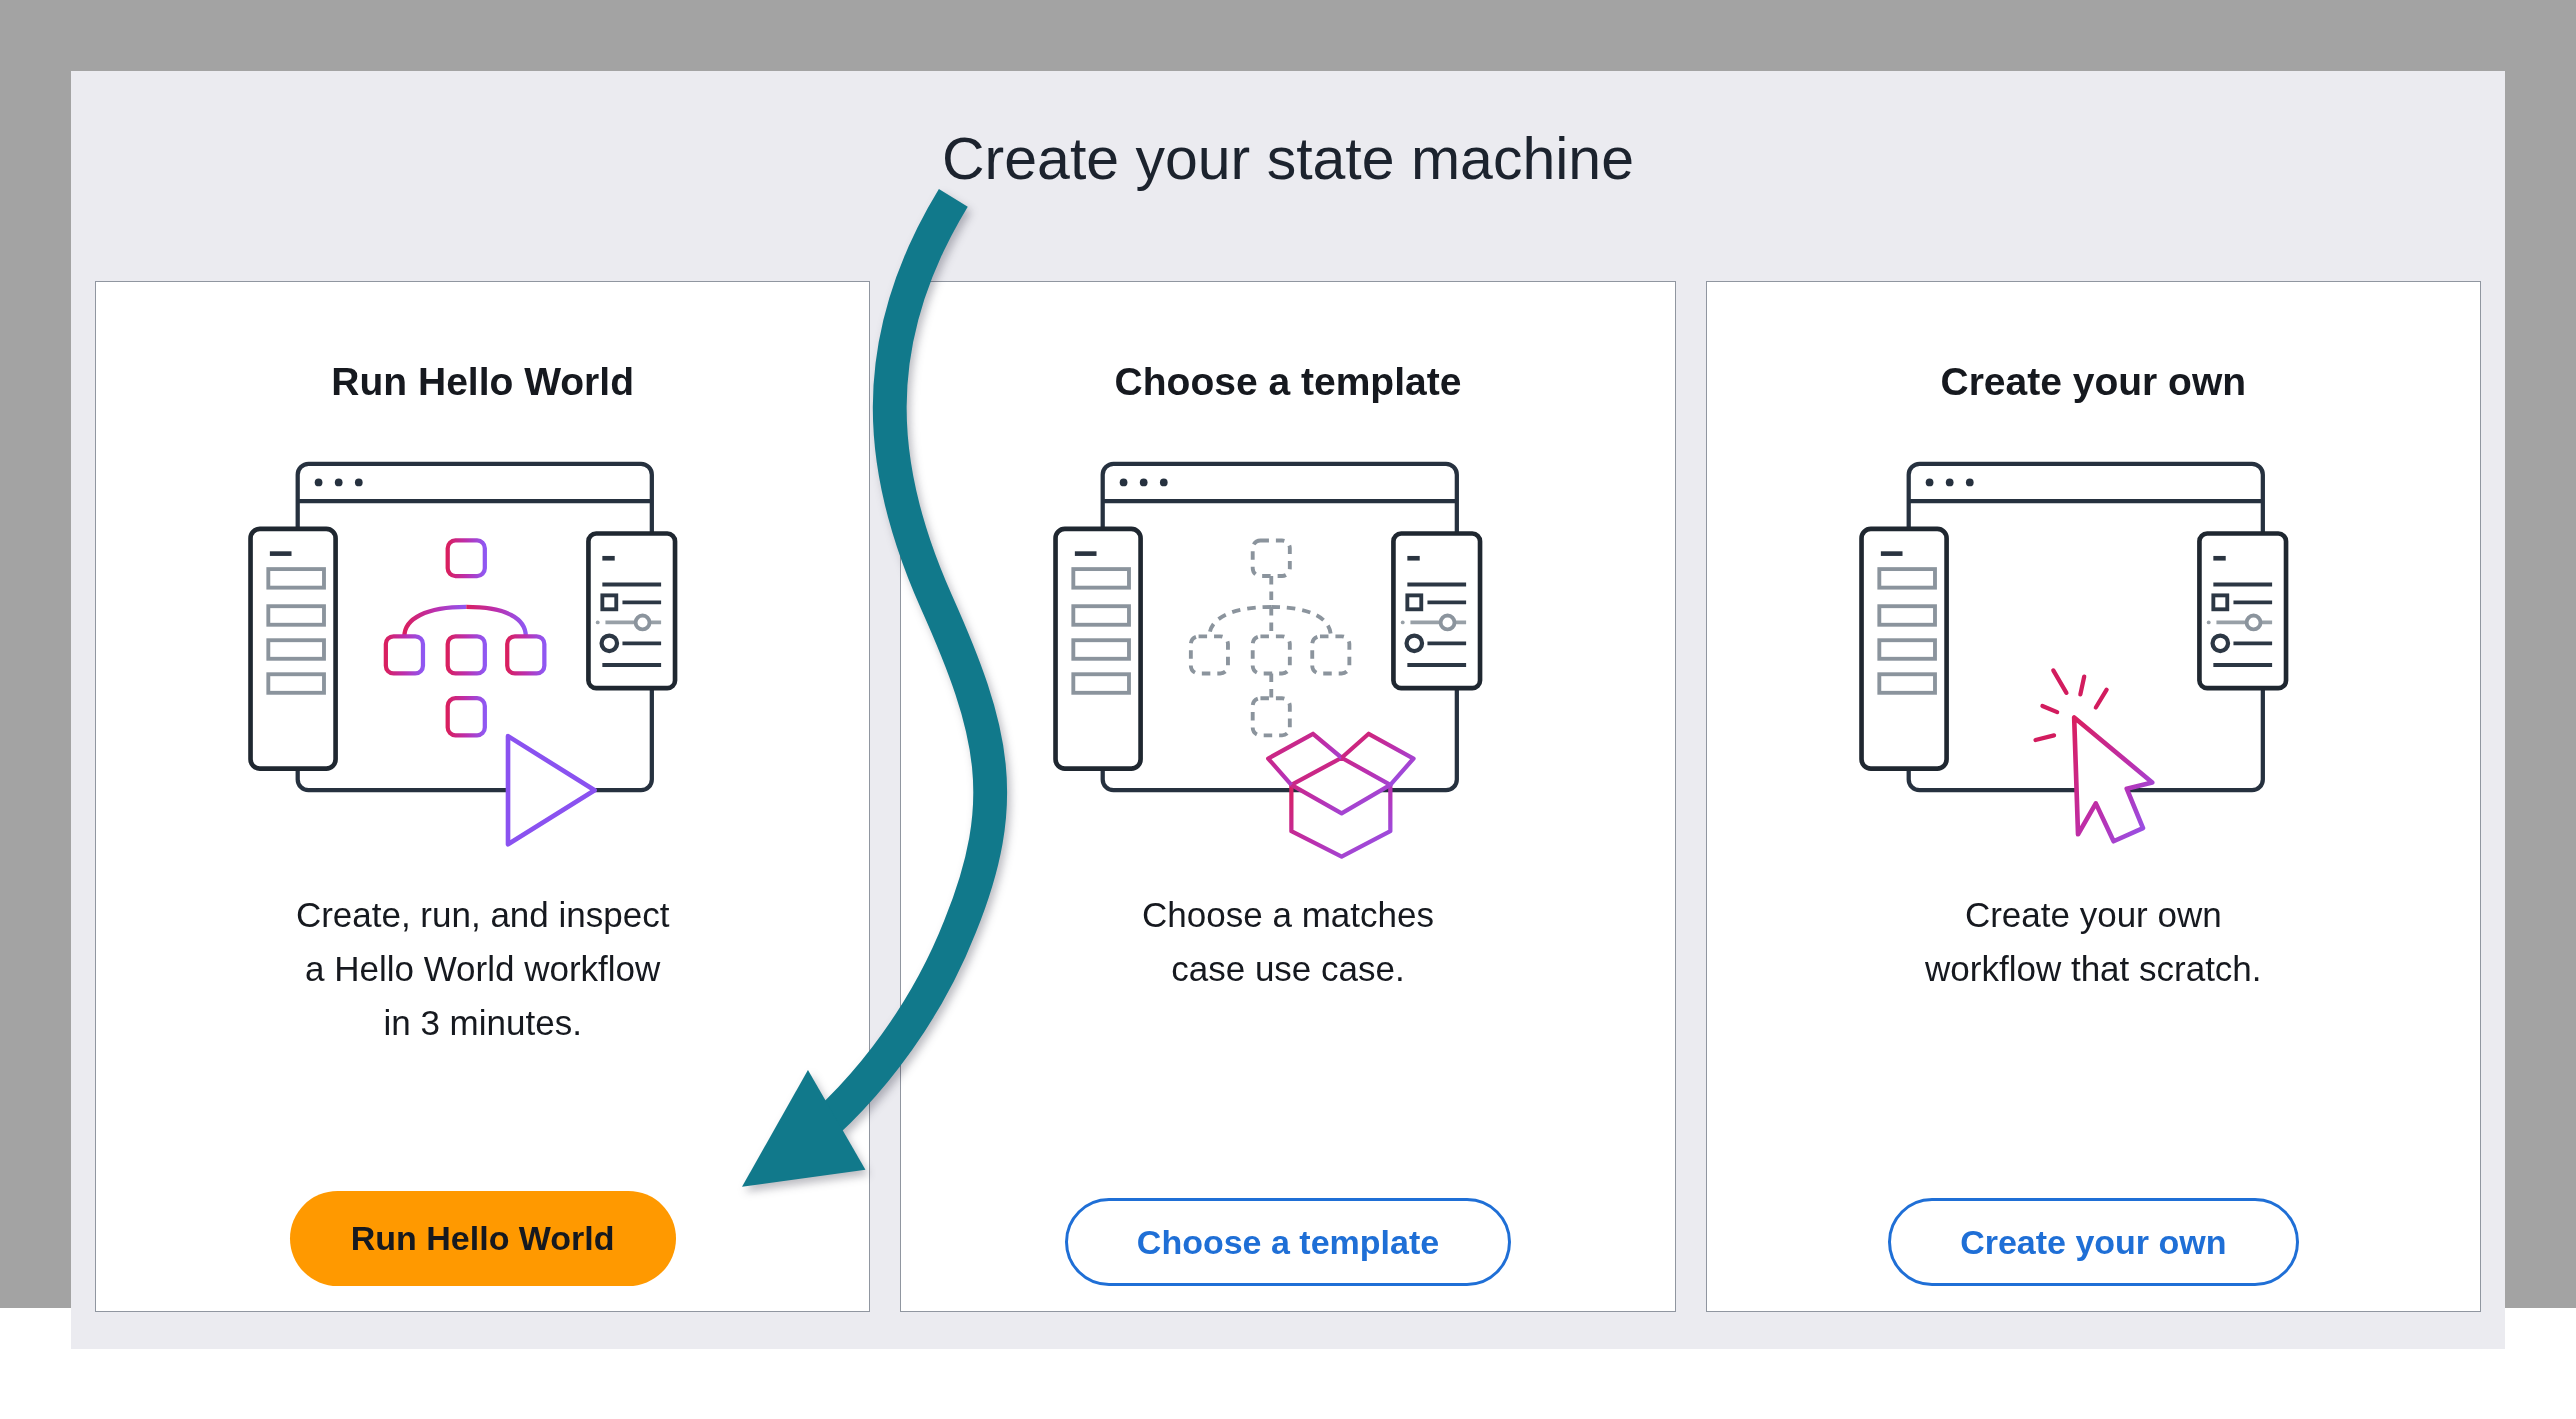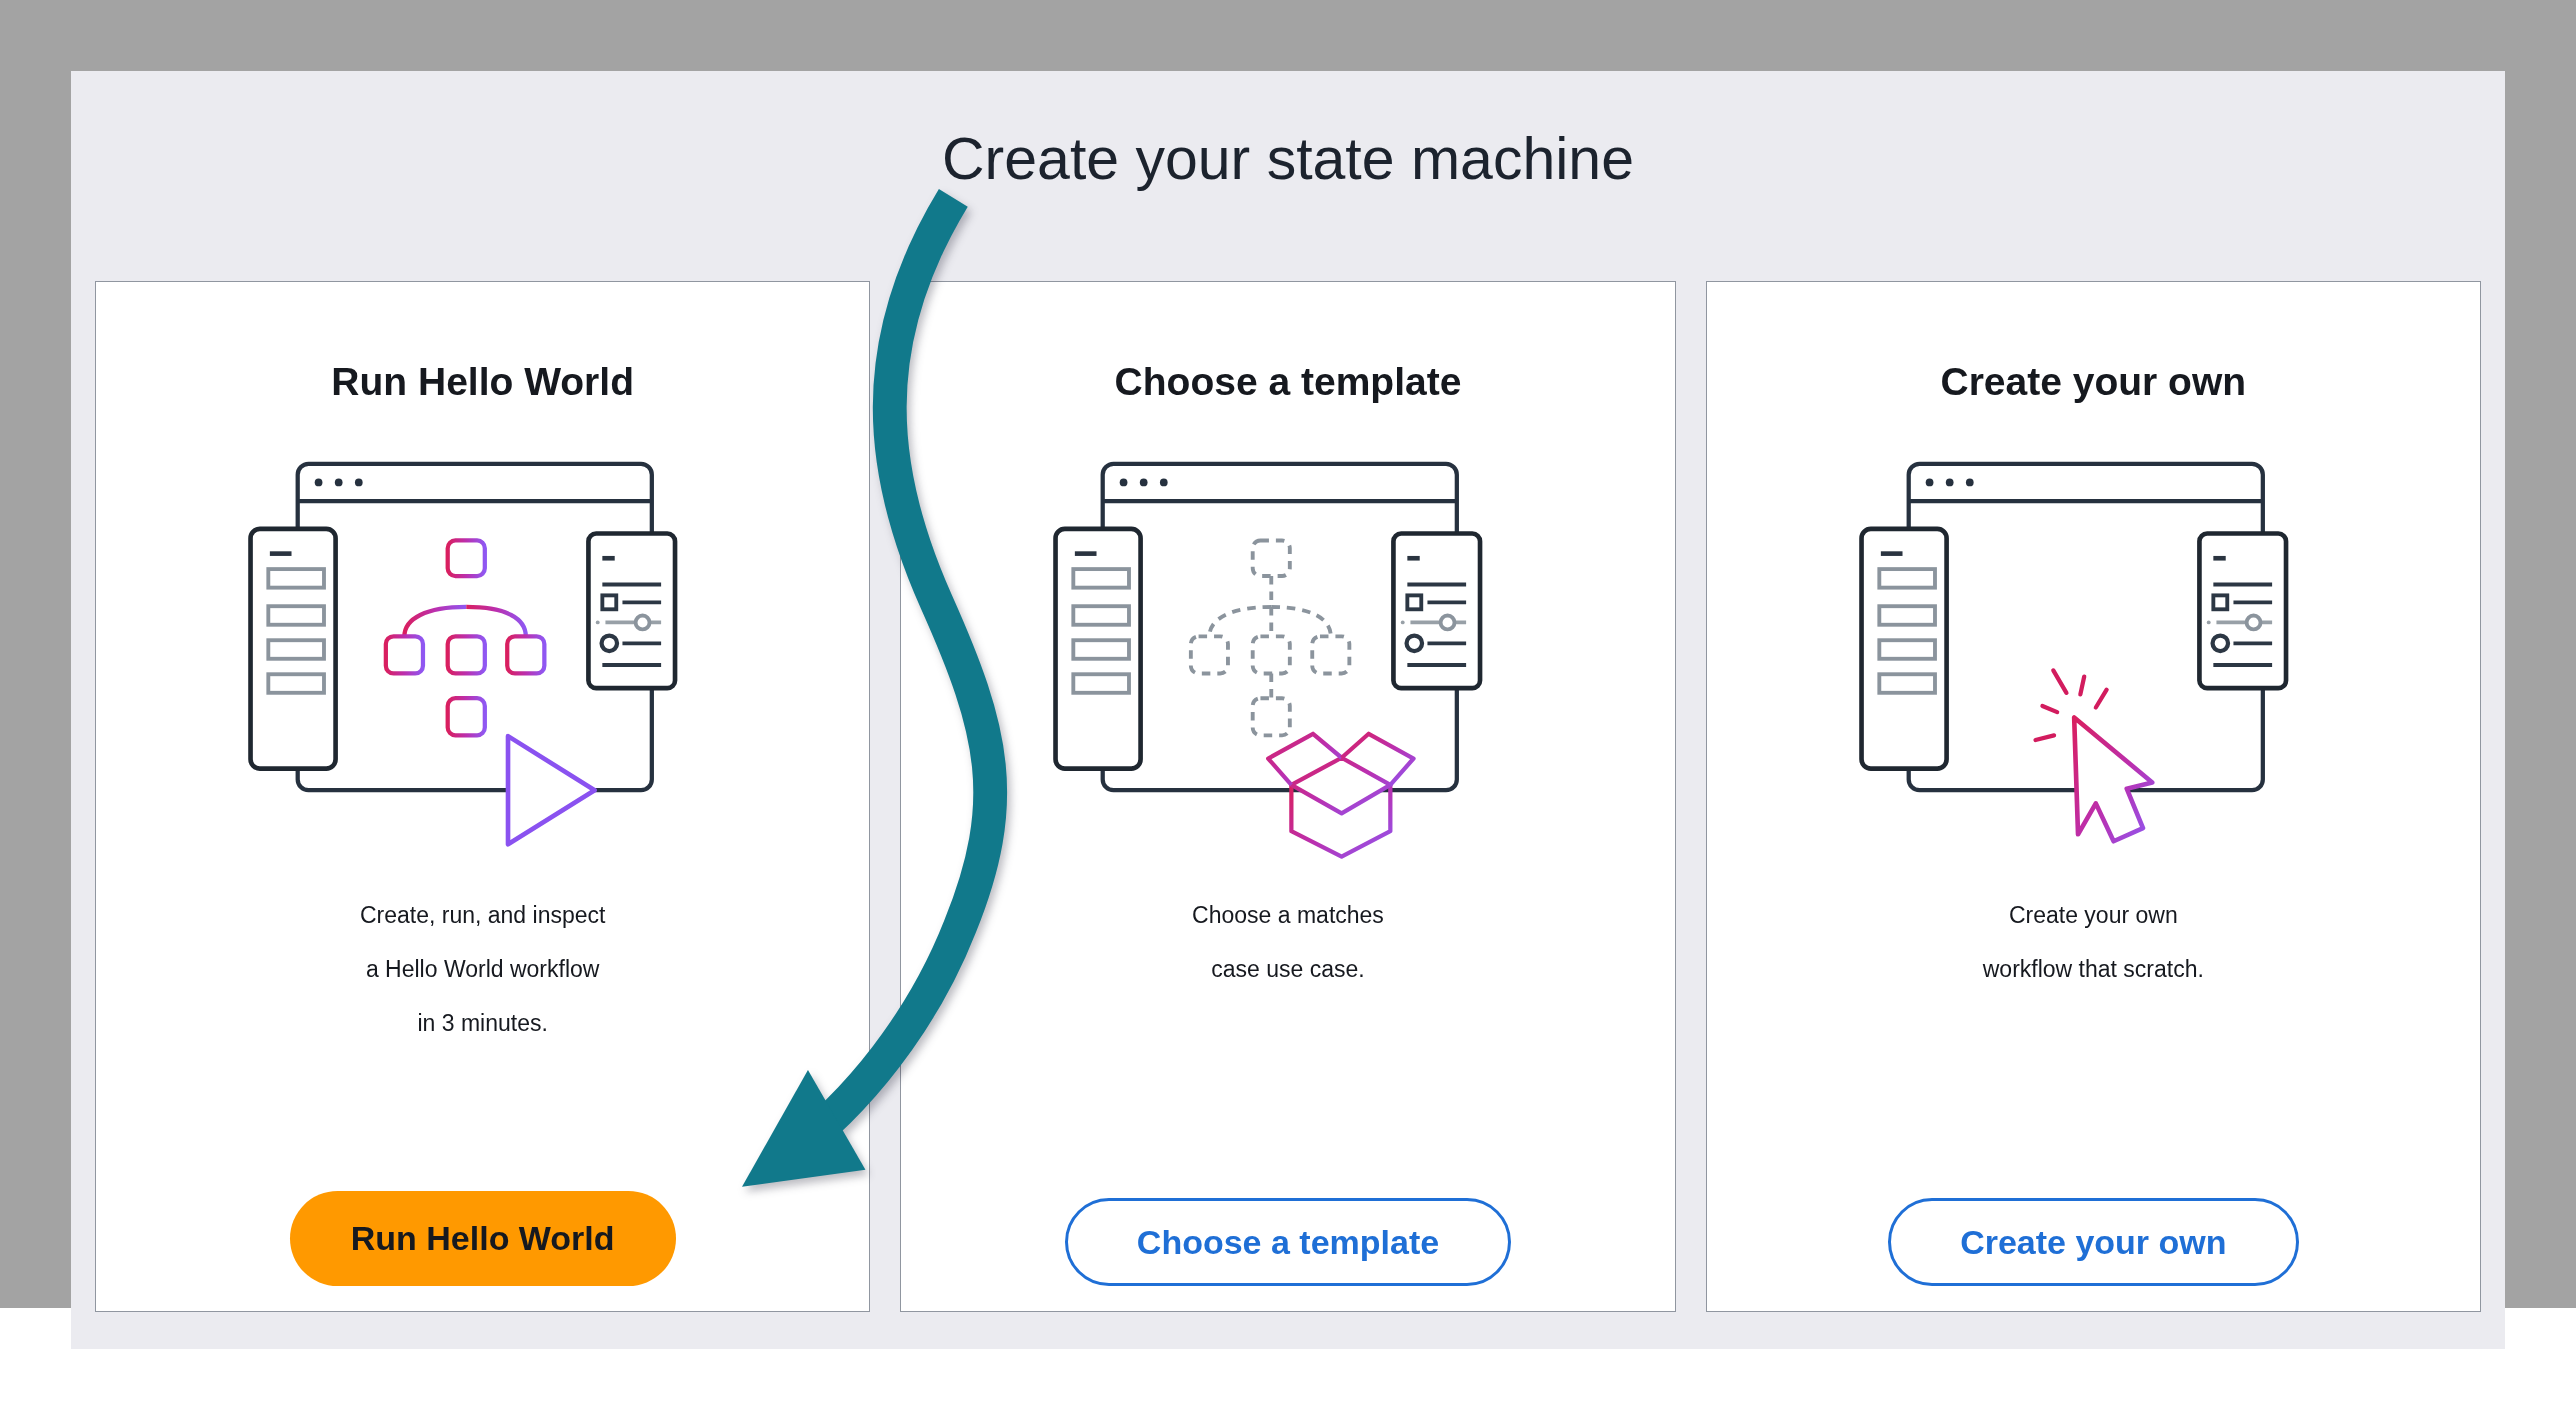--- a/index.html
+++ b/index.html
@@ -7,21 +7,21 @@
   .stage{position:relative;width:2576px;height:1308px;background:#a3a3a3;}
   .panel{position:absolute;left:71px;top:71px;width:2434px;height:1278px;background:#ebebf0;}
   .page-title{position:absolute;top:54px;left:0;width:100%;text-align:center;
               font-size:59px;font-weight:300;color:#1c232e;letter-spacing:0px;}
   .cards{position:absolute;left:24px;right:24px;top:210px;height:1031px;
          display:flex;gap:30px;}
   .card{flex:1 1 0;background:#ffffff;border:1.7px solid #9096a0;box-sizing:border-box;
         display:flex;flex-direction:column;align-items:center;}
   .card-heading{margin-top:78px;font-size:39px;font-weight:700;color:#16191f;}
   .illu{width:507px;height:433px;margin-top:29px;flex:0 0 auto;}
-  .card-desc{margin-top:22px;text-align:center;font-size:23px;line-height:54px;color:#16191f;}
+  .card-desc{margin-top:22px;text-align:center;font-size:35px;line-height:54px;color:#16191f;}
   .btn{margin-top:auto;margin-bottom:25px;border-radius:51px;cursor:pointer;
        font-size:34px;font-weight:700;font-family:"Liberation Sans", sans-serif;
        display:flex;align-items:center;justify-content:center;}
   .btn-primary{background:#ff9900;border:none;color:#16191f;height:95px;padding:0 61px;}
   .btn-secondary{background:#ffffff;border:3.4px solid #1f6fd6;color:#1f6fd6;height:88px;padding:0 69px;}
   .arrow-overlay{position:absolute;left:0;top:0;width:2576px;height:1420px;pointer-events:none;}
   .arrow-shape{filter:drop-shadow(4px 6px 5px rgba(30,30,50,0.30));}
   
   .ink{stroke:#26313f;fill:none;stroke-width:5.5;}
   .ink-fill{fill:#26313f;stroke:none;}

